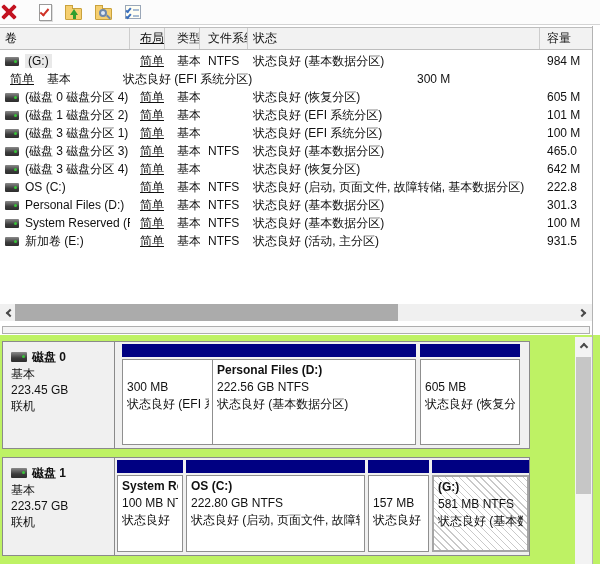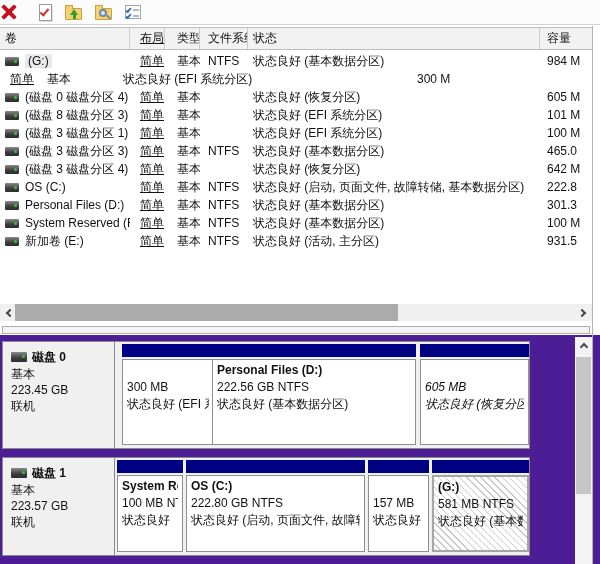--- a/index.html
+++ b/index.html
@@ -59,21 +59,21 @@
   .chev { display:inline-block; width:6px; height:6px; border:solid #4a4a4a; border-width:2px 2px 0 0; }
   .chev.left  { transform:rotate(-135deg); margin-left:3px; }
   .chev.right { transform:rotate(45deg);  margin-right:3px; }
   .chev.up    { transform:rotate(-45deg); margin-top:3px; }
 
   
   .splitter { position:absolute; top:326px; left:2px; width:588px; height:8px;
     background:#f4f4f4; border:1px solid #aeaeae; }
 
   
-  .pane-bottom { position:absolute; top:335px; left:0; width:600px; height:229px; background:#4c1d95; }
+  .pane-bottom { position:absolute; top:335px; left:0; width:600px; height:229px; background:#bef264; }
   .pb-border { position:absolute; left:592px; top:0; bottom:0; width:1px; background:#b3b3b3; }
   .disk { position:absolute; left:2px; width:528px; background:#f0f0f0; border:1px solid #8a8a8a; }
   .disk0 { top:6px;  height:108px; }
   .disk1 { top:122px; height:99px; }
   .disk-info { position:absolute; left:0; top:0; bottom:0; width:112px;
     border-right:1px solid #8a8a8a; padding:8px 6px 0 8px; overflow:hidden; }
   .di-title { font-weight:bold; height:16px; line-height:14px; white-space:nowrap; }
   .di-line { height:16px; line-height:16px; white-space:nowrap; }
   .disk-icon { display:inline-block; position:relative; width:16px; height:10px; margin-right:5px;
     vertical-align:-1px; background:linear-gradient(#8a8a8a,#3c3c3c 60%,#2d2d2d); border-radius:1px; }
@@ -81,21 +81,21 @@
   .part-head { height:13px; background:#000082; }
   .part-body { position:absolute; top:15px; left:0; right:0; bottom:1px; background:#fff;
     border:1px solid #8f8f8f; padding:2px 4px; overflow:hidden; white-space:nowrap; }
   .part-body.hatched { background:repeating-linear-gradient(45deg,#ffffff 0 4px,#c9c9c9 4px 5px);
     border:2px solid #a5a5a5; }
   .p-name { font-weight:bold; height:17px; line-height:17px; overflow:hidden; }
   .p-size, .p-status { height:17px; line-height:17px; overflow:hidden; }
   
   .d0p0 { left:119px; width:92px; }
   .d0p1 { left:209px; width:204px; }
-  .d0p2 { left:417px; width:109px;font-style:italic; }
+  .d0p2 { left:417px; width:100px; }
   
   .d1p0 { left:114px; width:66px; }
   .d1p1 { left:183px; width:179px; }
   .d1p2 { left:365px; width:61px; }
   .d1p3 { left:429px; width:97px; }
 
   
   .vscroll { position:absolute; left:575px; top:2px; width:17px; height:227px; background:#f3f3f3; }
   .vs-btn { position:absolute; top:0; left:0; width:17px; height:17px; display:flex; align-items:center; justify-content:center; }
   .vs-thumb { position:absolute; left:1px; top:20px; width:15px; height:137px; background:#c6c6c6; }
@@ -173,21 +173,21 @@
       <div class="vrow">
         <div class="c w-vol"><span class="drv"><span class="led"></span></span><span class="vlabel">(磁盘 0 磁盘分区 4)</span></div>
         <div class="c w-lay">简单</div>
         <div class="c w-typ">基本</div>
         <div class="c w-fs"></div>
         <div class="c w-st">状态良好 (恢复分区)</div>
         <div class="c w-cap">605 M</div>
       </div>
 
       <div class="vrow">
-        <div class="c w-vol"><span class="drv"><span class="led"></span></span><span class="vlabel">(磁盘 8 磁盘分区 3)</span></div>
+        <div class="c w-vol"><span class="drv"><span class="led"></span></span><span class="vlabel">(磁盘 1 磁盘分区 2)</span></div>
         <div class="c w-lay">简单</div>
         <div class="c w-typ">基本</div>
         <div class="c w-fs"></div>
         <div class="c w-st">状态良好 (EFI 系统分区)</div>
         <div class="c w-cap">101 M</div>
       </div>
 
       <div class="vrow">
         <div class="c w-vol"><span class="drv"><span class="led"></span></span><span class="vlabel">(磁盘 3 磁盘分区 1)</span></div>
         <div class="c w-lay">简单</div>

